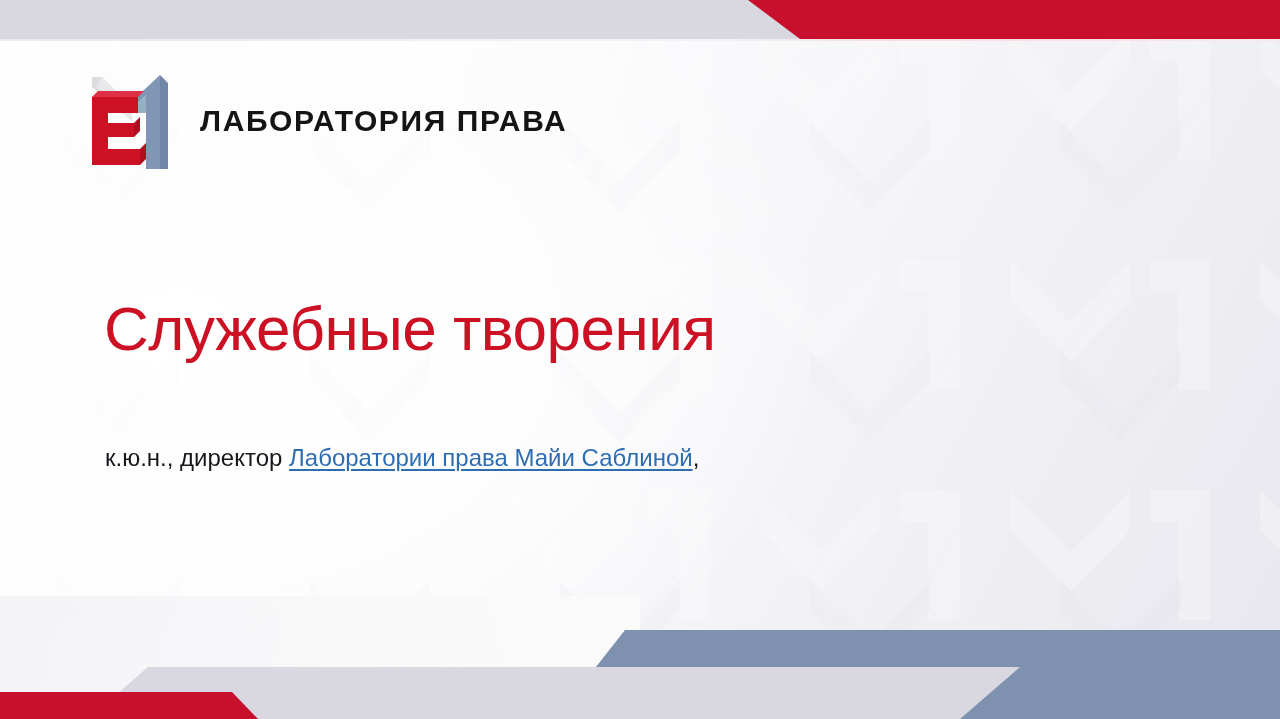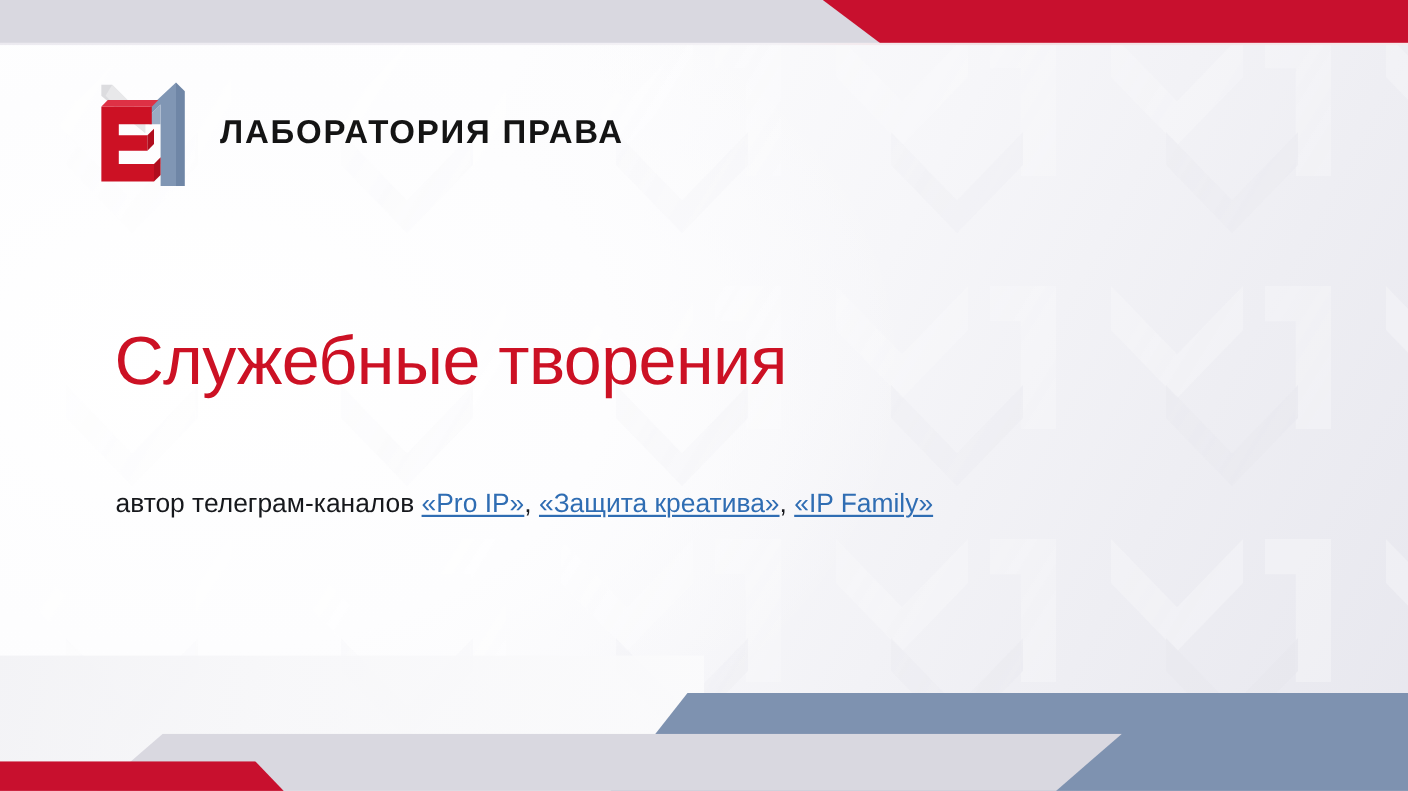--- a/index.html
+++ b/index.html
@@ -230,17 +230,17 @@
 
     <div class="logo-words">
       <span class="logo-line">ЛАБОРАТОРИЯ ПРАВА</span>
     </div>
   </div>
 
   <div class="title">Служебные творения</div>
 
   <div class="subtitle">
 
-
-    <span class="row"><span>автор телеграм-каналов </span><span class="link">«Pro IP»</span><span>, </span><span class="link">«Защита креатива»</span><span>, </span><span class="link">«IP Family»</span></span>
+    <span class="row"><span>к.ю.н., директор </span><span class="link">Лаборатории права Майи Саблиной</span><span>,</span></span>
+
   </div>
 
 </div>
 
 </body></html>

